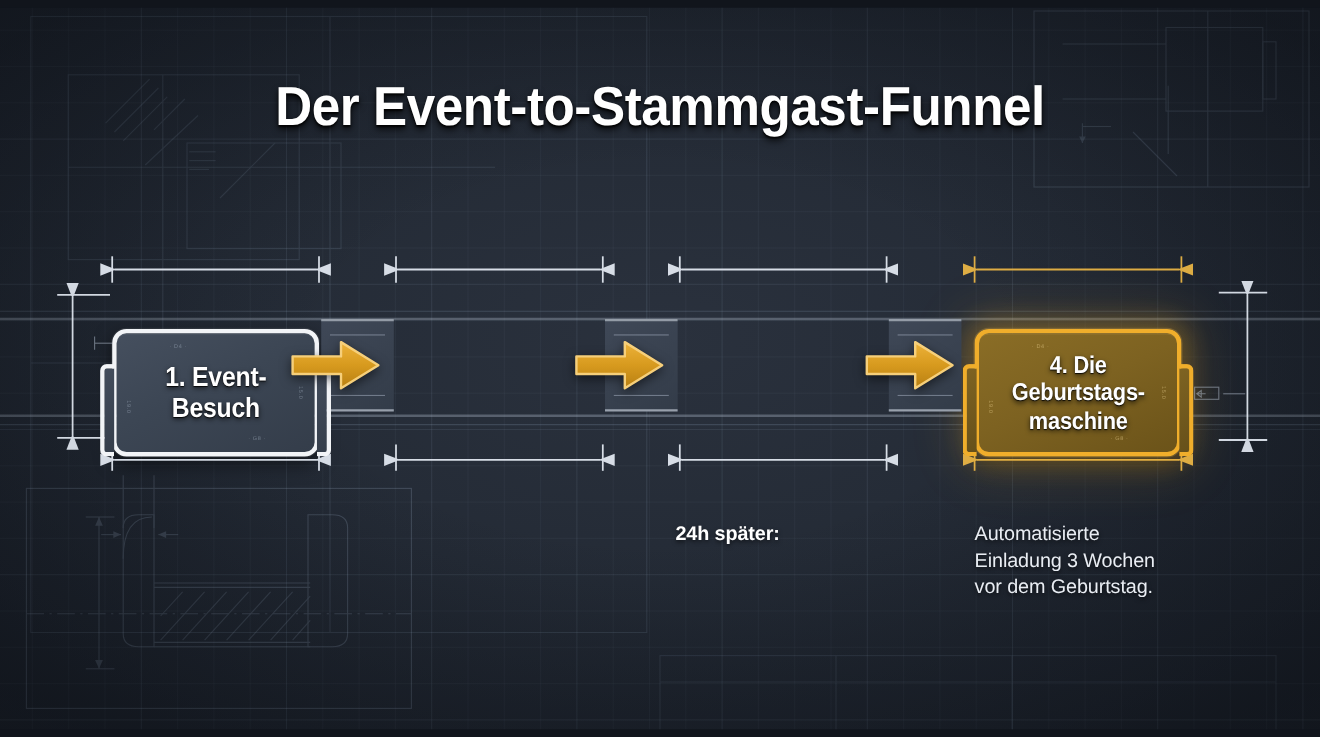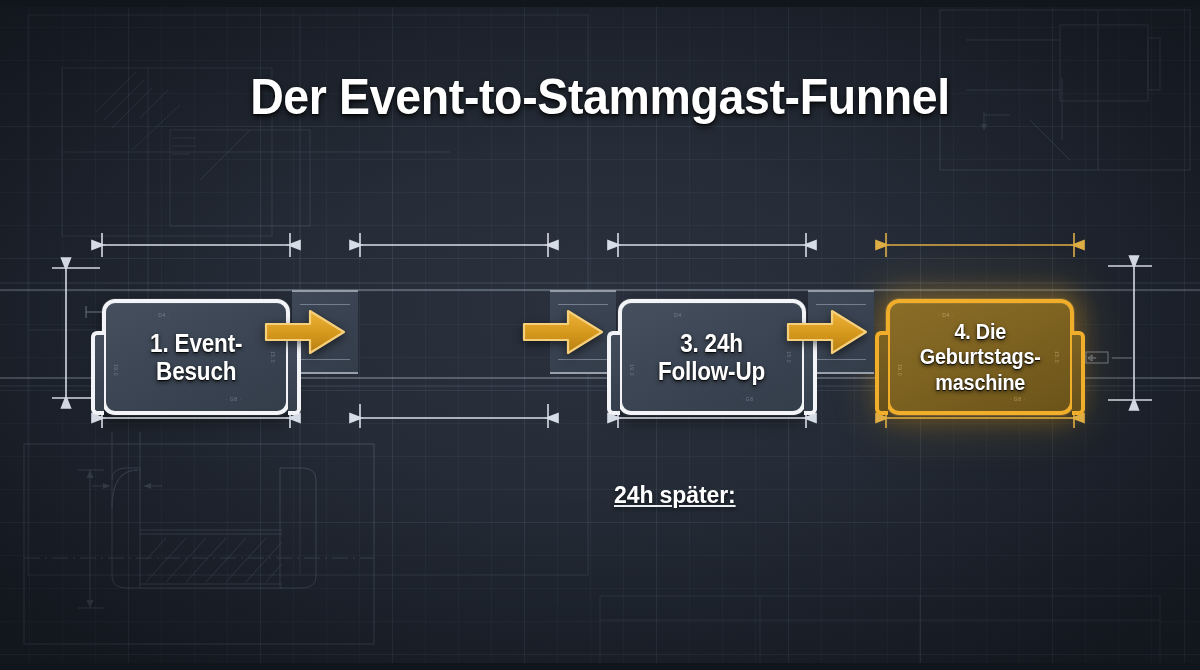--- a/index.html
+++ b/index.html
@@ -184,26 +184,25 @@
     filter: drop-shadow(0 3px 5px rgba(0,0,0,0.55));
   }
 
   
   .dim-svg { position: absolute; inset: 0; width: 1200px; height: 670px; pointer-events: none; z-index: 2; }
 
   
   .caption {
     position: absolute;
     color: #e9edf3;
-    font-size: 23px;
+    font-size: 18px;
     line-height: 1.34;
     letter-spacing: -0.1px;
     text-shadow: 0 2px 4px rgba(0,0,0,0.6);
     white-space: pre-line;
-    text-decoration: underline;
   }
   .caption .cap-head {
     display: block;
     font-weight: 700;
     color: #ffffff;
   }
   #caption-1 { left: 614px; top: 449px; width: 280px; }
   #caption-2 { left: 886px; top: 449px; width: 240px; }
 
   
@@ -421,36 +420,20 @@
         </linearGradient>
       </defs>
       <path d="M2 17 L46 17 L46 4 L80 25 L46 46 L46 33 L2 33 Z" fill="url(#gold1)" stroke="#f6cf7a" stroke-width="2.2" stroke-linejoin="round"></path>
     </svg>
 
 
     <svg class="arrow" style="left:522px;" viewBox="0 0 82 50">
       <path d="M2 17 L46 17 L46 4 L80 25 L46 46 L46 33 L2 33 Z" fill="url(#gold1)" stroke="#f6cf7a" stroke-width="2.2" stroke-linejoin="round"></path>
     </svg>
 
-    <div class="node" style="left:618px;">
-      <div class="brackets">
-        <span class="br-tl"></span>
-          <span class="br-tr"></span>
-        <span class="br-bl"></span>
-          <span class="br-br"></span>
-      </div>
-      <div class="tick-code tc-top">· D4 ·</div>
-      <div class="tick-code tc-bot">· G8 ·</div>
-      <div class="tick-code tc-right">15.0</div>
-      <div class="tick-code tc-left">19.0</div>
-      <div class="stub left"></div>
-      <div class="stub right"></div>
-      <div class="node-label">3. 24h
-Follow-Up</div>
-    </div>
 
     <svg class="arrow" style="left:786px;" viewBox="0 0 82 50">
       <path d="M2 17 L46 17 L46 4 L80 25 L46 46 L46 33 L2 33 Z" fill="url(#gold1)" stroke="#f6cf7a" stroke-width="2.2" stroke-linejoin="round"></path>
     </svg>
 
     <div class="node sm is-highlight" style="left:886px;">
       <div class="brackets">
         <span class="br-tl"></span>
           <span class="br-tr"></span>
         <span class="br-bl"></span>
@@ -465,16 +448,21 @@
       <div class="node-label">4. Die
 Geburtstags-
 maschine</div>
     </div>
   </div>
 
   <div class="caption" id="caption-1">
     <span class="cap-head">24h später:</span>
   </div>
 
+  <div class="caption" id="caption-2">
+    <span>Automatisierte
+Einladung 3 Wochen
+vor dem Geburtstag.</span>
+  </div>
 
   <div class="edge top"></div>
   <div class="edge bot"></div>
 </div>
 
 </body></html>

